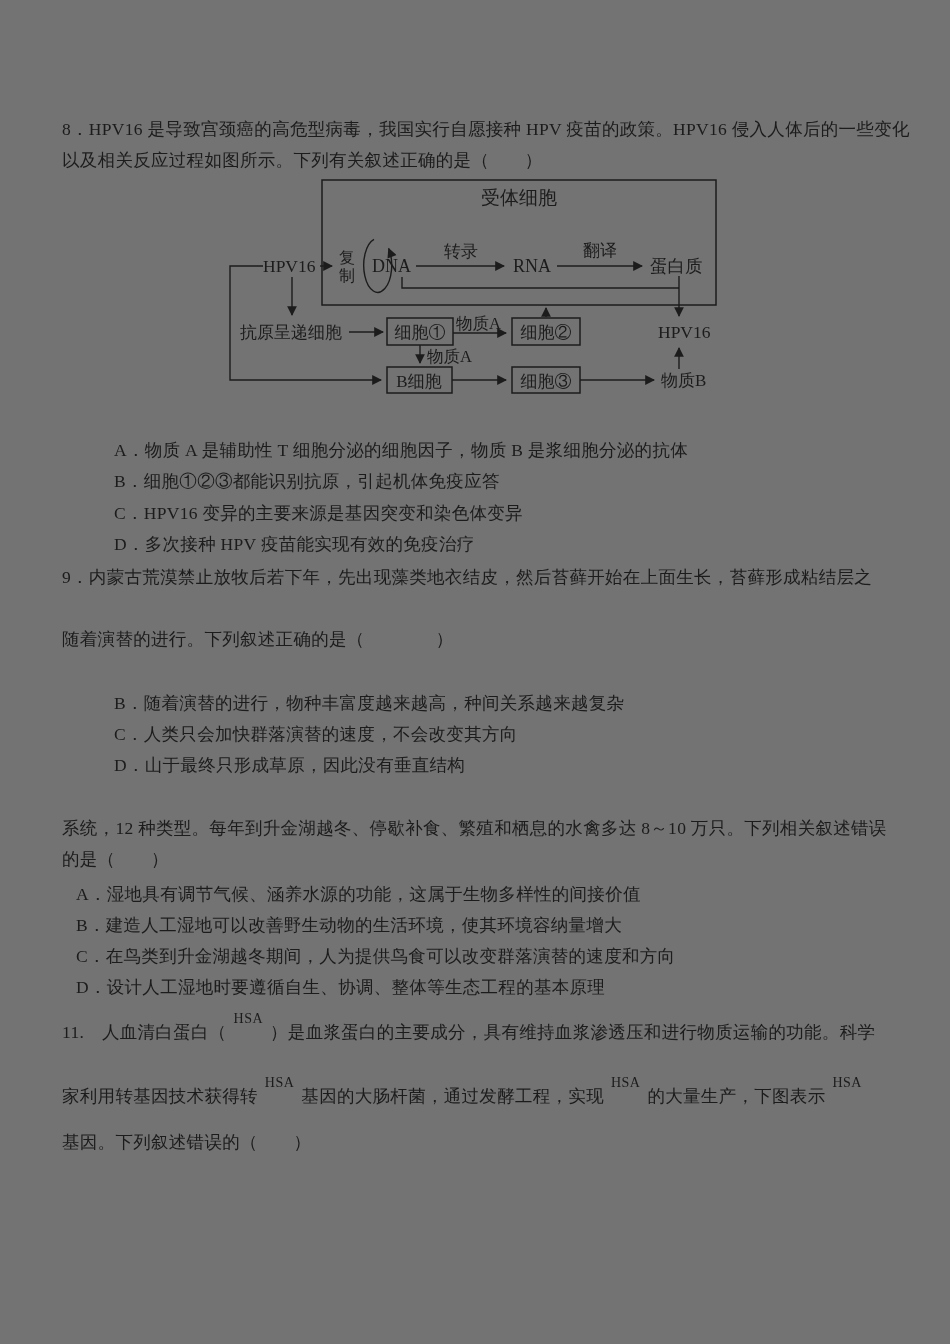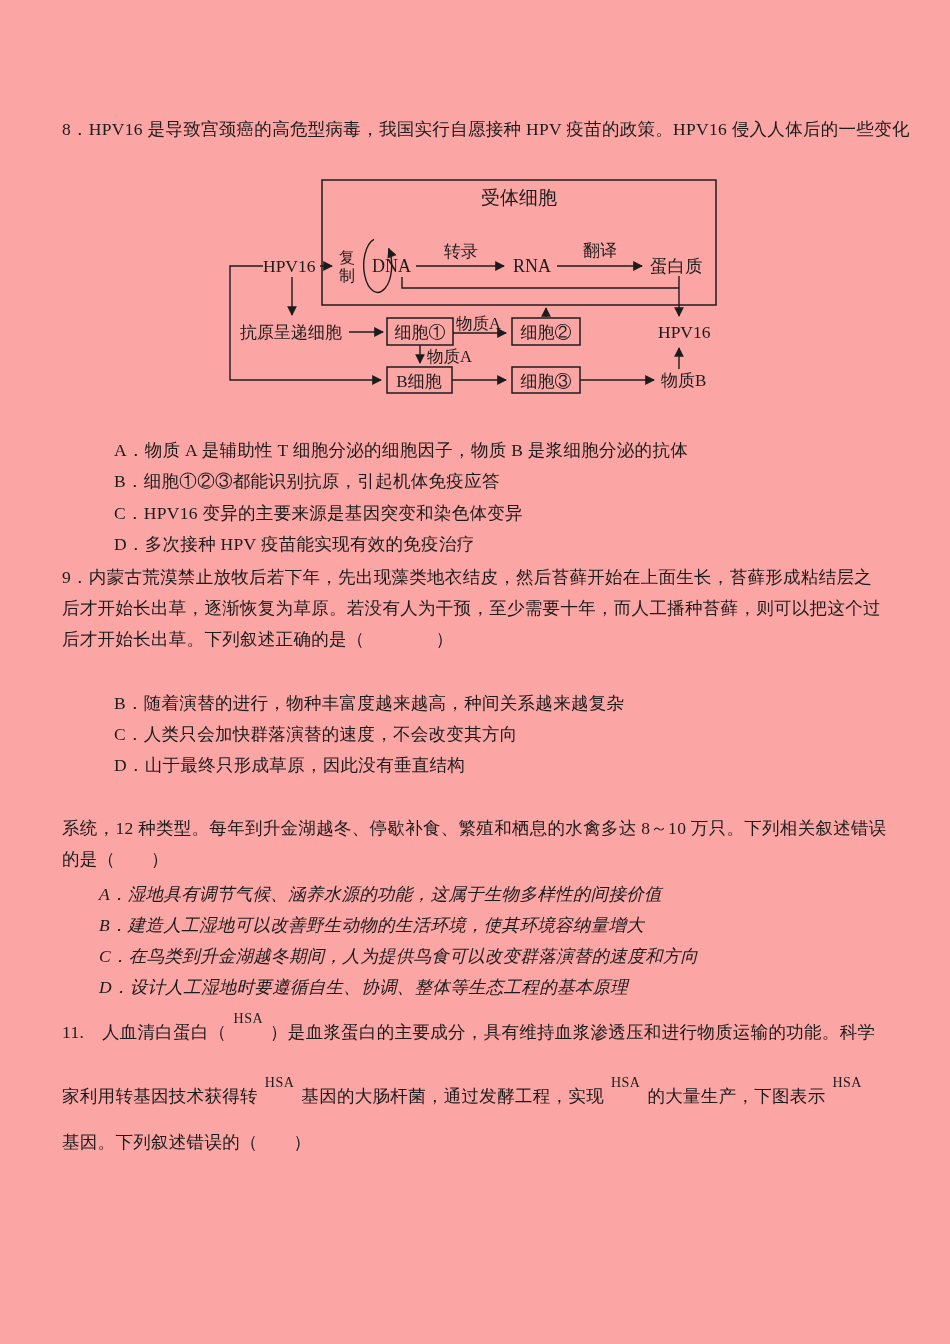--- a/index.html
+++ b/index.html
@@ -1,50 +1,51 @@
 <!DOCTYPE html>
 <html><head>
 <meta charset="utf-8">
 <style>
   html,body{margin:0;padding:0;background:#ffffff;}
   .page{
     position:relative;
     width:950px;height:1344px;
-    background:#fca5a5;
+    background:#737373;
     color:#1c1c1c;
     font-family:"Liberation Serif","DejaVu Serif",serif;
     overflow:hidden;
   }
   .tl{
     position:absolute;left:62px;
     font-size:17.5px;line-height:21px;
     white-space:nowrap;
     letter-spacing:0.3px;
   }
   .opt{left:74px;margin-left:40px;}
-  .opt10{left:99px;font-style:italic;}
+  .opt10{left:76px;}
   .sup{
     position:relative;top:-15px;
     font-size:14px;
     padding:0 7px;
     letter-spacing:0.5px;
   }
   svg text{
     font-family:"Liberation Serif","DejaVu Serif",serif;
     fill:#1c1c1c;
   }
   .diag-line{stroke:#1c1c1c;stroke-width:1.4;fill:none;}
   .diag-box{stroke:#1c1c1c;stroke-width:1.5;fill:none;}
 </style>
 </head>
 <body>
 
 <div class="page">
 
   <div class="tl" style="top:119px">8．HPV16 是导致宫颈癌的高危型病毒，我国实行自愿接种 HPV 疫苗的政策。HPV16 侵入人体后的一些变化</div>
+  <div class="tl" style="top:150px">以及相关反应过程如图所示。下列有关叙述正确的是（　　）</div>
 
   <svg style="position:absolute;left:0;top:170px" width="950" height="245" viewBox="0 170 950 245">
     <defs>
       <marker id="ah" viewBox="0 0 10 10" refX="9" refY="5" markerWidth="9" markerHeight="7" orient="auto">
         <path d="M0,0 L10,5 L0,10 z" fill="#1c1c1c"></path>
       </marker>
     </defs>
 
     <rect class="diag-box" x="322" y="180" width="394" height="125"></rect>
     <text x="519" y="204" font-size="19" text-anchor="middle">受体细胞</text>
@@ -97,22 +98,21 @@
     <text x="661" y="386" font-size="17">物质B</text>
     <text x="658" y="338" font-size="17.5">HPV16</text>
   </svg>
 
   <div class="tl opt" style="top:440px">A．物质 A 是辅助性 T 细胞分泌的细胞因子，物质 B 是浆细胞分泌的抗体</div>
   <div class="tl opt" style="top:471px">B．细胞①②③都能识别抗原，引起机体免疫应答</div>
   <div class="tl opt" style="top:503px">C．HPV16 变异的主要来源是基因突变和染色体变异</div>
   <div class="tl opt" style="top:534px">D．多次接种 HPV 疫苗能实现有效的免疫治疗</div>
 
   <div class="tl" style="top:567px">9．内蒙古荒漠禁止放牧后若下年，先出现藻类地衣结皮，然后苔藓开始在上面生长，苔藓形成粘结层之</div>
-  <div class="tl" style="top:598px">后才开始长出草，逐渐恢复为草原。若没有人为干预，至少需要十年，而人工播种苔藓，则可以把这个过</div>
-  <div class="tl" style="top:629px">后才开始长出草。下列叙述正确的是（　　　　）</div>
+  <div class="tl" style="top:629px">随着演替的进行。下列叙述正确的是（　　　　）</div>
   <div class="tl opt" style="top:693px">B．随着演替的进行，物种丰富度越来越高，种间关系越来越复杂</div>
   <div class="tl opt" style="top:724px">C．人类只会加快群落演替的速度，不会改变其方向</div>
   <div class="tl opt" style="top:755px">D．山于最终只形成草原，因此没有垂直结构</div>
 
   <div class="tl" style="top:818px">系统，12 种类型。每年到升金湖越冬、停歇补食、繁殖和栖息的水禽多达 8～10 万只。下列相关叙述错误</div>
   <div class="tl" style="top:849px">的是（　　）</div>
   <div class="tl opt10" style="top:884px">A．湿地具有调节气候、涵养水源的功能，这属于生物多样性的间接价值</div>
   <div class="tl opt10" style="top:946px">C．在鸟类到升金湖越冬期间，人为提供鸟食可以改变群落演替的速度和方向</div>
   <div class="tl opt10" style="top:915px">B．建造人工湿地可以改善野生动物的生活环境，使其环境容纳量增大</div>
   <div class="tl opt10" style="top:977px">D．设计人工湿地时要遵循自生、协调、整体等生态工程的基本原理</div>

